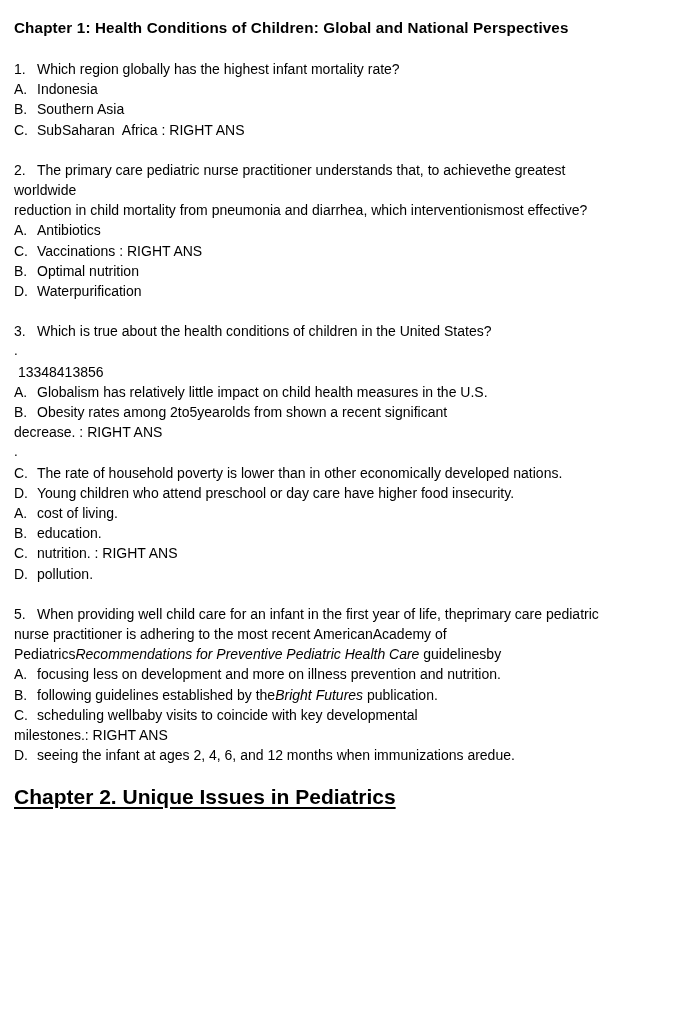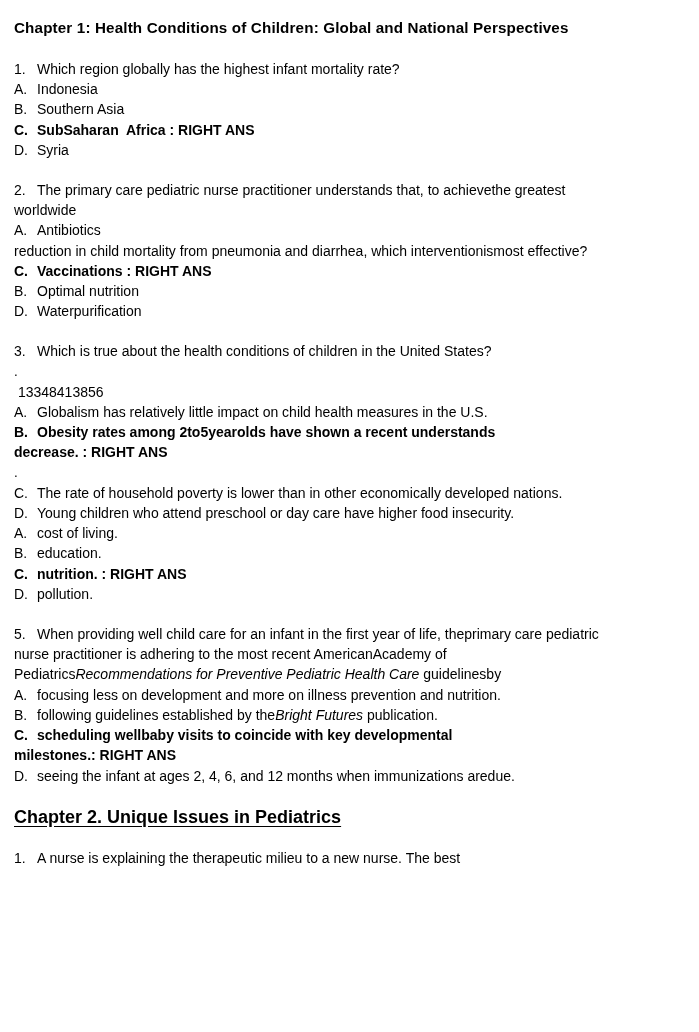--- a/index.html
+++ b/index.html
@@ -25,39 +25,39 @@
   
   .chapter-title {
     font-size: 15.2px;
     font-weight: bold;
     letter-spacing: 0.15px;
     line-height: 20px;
     margin: 0 0 7px 0;
     white-space: nowrap;
   }
   .chapter-title-2 {
-    font-size: 18px;
+    font-size: 21px;
     font-weight: bold;
     text-decoration: underline;
     text-underline-offset: 3px;
     line-height: 22px;
     margin: 0;
     display: inline-block;
   }
 
   
   .line {
     font-size: 14px;
     line-height: 20.2px;
     margin: 0;
     white-space: pre-wrap;
     word-break: normal;
   }
   .line.bold {
-    font-weight: bold;
+    font-weight: normal;
   }
   .line.dot {
     font-size: 13.4px;
     line-height: 20.2px;
   }
   .it { font-style: italic; }
 
   
   .mk {
     display: inline-block;
@@ -79,42 +79,41 @@
 
   <h1 class="chapter-title">Chapter 1: Health Conditions of Children: Global and National Perspectives</h1>
 
   <div class="blank small"></div>
 
   <div class="qblock">
     <p class="line"><span class="mk num">1.</span><span>Which region globally has the highest infant mortality rate?</span></p>
     <p class="line"><span class="mk">A.</span><span>Indonesia</span></p>
     <p class="line"><span class="mk">B.</span><span>Southern Asia</span></p>
     <p class="line bold"><span class="mk">C.</span><span>SubSaharan  Africa : RIGHT ANS</span></p>
-    <p class="line"><span class="mk">D.</span><span>Syria</span></p>
   </div>
 
   <div class="blank"></div>
 
   <div class="qblock">
     <p class="line"><span class="mk num">2.</span><span>The primary care pediatric nurse practitioner understands that, to achievethe greatest worldwide</span></p>
+    <p class="line">reduction in child mortality from pneumonia and diarrhea, which interventionismost effective?</p>
     <p class="line"><span class="mk">A.</span><span>Antibiotics</span></p>
-    <p class="line">reduction in child mortality from pneumonia and diarrhea, which interventionismost effective?</p>
     <p class="line bold"><span class="mk">C.</span><span>Vaccinations : RIGHT ANS</span></p>
     <p class="line"><span class="mk">B.</span><span>Optimal nutrition</span></p>
     <p class="line"><span class="mk">D.</span><span>Waterpurification</span></p>
   </div>
 
   <div class="blank"></div>
 
   <div class="qblock">
     <p class="line"><span class="mk num">3.</span><span>Which is true about the health conditions of children in the United States?</span></p>
     <p class="line dot">.</p>
     <p class="line">&nbsp;<span>13348413856</span></p>
     <p class="line"><span class="mk">A.</span><span>Globalism has relatively little impact on child health measures in the U.S.</span></p>
-    <p class="line bold"><span class="mk">B.</span><span>Obesity rates among 2to5yearolds have shown a recent understands</span></p>
+    <p class="line bold"><span class="mk">B.</span><span>Obesity rates among 2to5yearolds from shown a recent significant</span></p>
     <p class="line bold">decrease. : RIGHT ANS</p>
     <p class="line dot">.</p>
     <p class="line"><span class="mk">C.</span><span>The rate of household poverty is lower than in other economically developed nations.</span></p>
     <p class="line"><span class="mk">D.</span><span>Young children who attend preschool or day care have higher food insecurity.</span></p>
   </div>
 
   <div class="qblock">
     <p class="line"><span class="mk">A.</span><span>cost of living.</span></p>
     <p class="line"><span class="mk">B.</span><span>education.</span></p>
     <p class="line bold"><span class="mk">C.</span><span>nutrition. : RIGHT ANS</span></p>
@@ -133,17 +132,14 @@
   </div>
 
   <div class="blank"></div>
 
   <div>
     <h2 class="chapter-title-2">Chapter 2. Unique Issues in Pediatrics</h2>
   </div>
 
   <div class="blank"></div>
 
-  <div class="qblock">
-    <p class="line"><span class="mk num">1.</span><span>A nurse is explaining the therapeutic milieu to a new nurse. The best</span></p>
-  </div>
 
 </div>
 
 </body></html>

